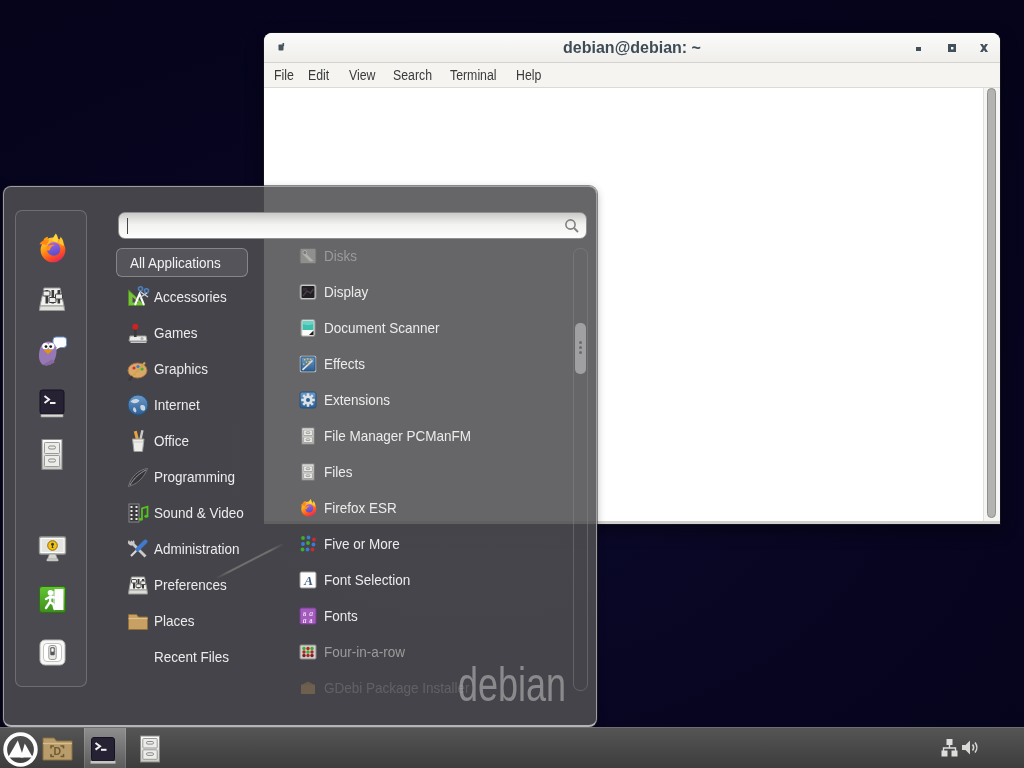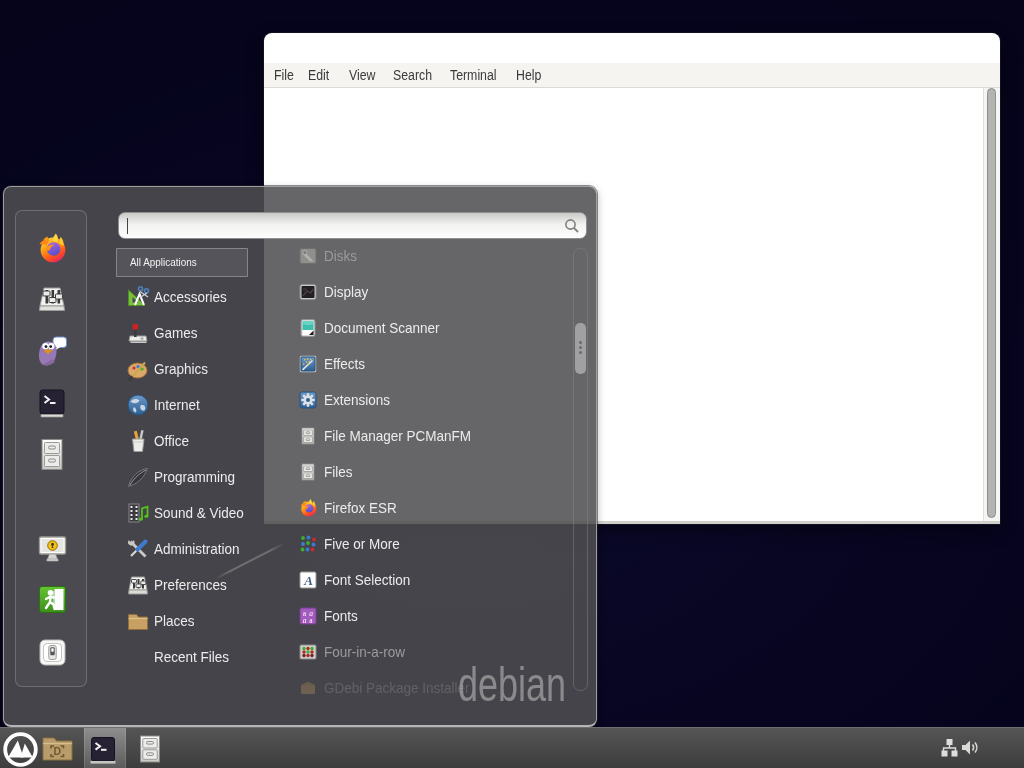--- a/index.html
+++ b/index.html
@@ -32,22 +32,22 @@
   
   #menu { left:3px; top:186px; width:594px; height:541px;
           background:rgba(78,78,81,0.868); border:1px solid rgba(168,168,170,0.9); border-bottom:2px solid rgba(188,188,190,0.95);
           border-radius:8px; box-shadow:0 0 0 1px rgba(35,35,40,0.5), 0 3px 8px rgba(0,0,0,0.3); }
   #favbox { left:11px; top:23px; width:72px; height:477px;
             background:rgba(255,255,255,0.035); border:1px solid rgba(165,165,165,0.4); border-radius:7px; }
   #searchbox { left:114px; top:25px; width:469px; height:27px;
                background:linear-gradient(#c9c9c7, #f2f2f0 45%, #fdfdfd); border:1px solid #8f8f8f; border-radius:7px; }
   #caret { left:8px; top:5px; width:1px; height:16px; background:#444; }
   #allapps { left:112px; top:61px; width:132px; height:29px;
-             background:rgba(255,255,255,0.09); border:1px solid rgba(175,175,175,0.55); border-radius:1px;
-             color:#f3f3f3; font-size:11px; line-height:27px; padding-left:13px; }
+             background:rgba(255,255,255,0.09); border:1px solid rgba(175,175,175,0.55); border-radius:6px;
+             color:#f3f3f3; font-size:15px; line-height:27px; padding-left:13px; }
   .catrow { left:119px; height:36px; }
   .cattxt { position:absolute; left:31px; top:9px; font-size:15px; color:#ececec; white-space:nowrap; display:inline-block; transform:scaleX(0.9); transform-origin:0 0; }
   .apptxt { left:28px; font-size:15px; color:#ececec; white-space:nowrap; display:inline-block; transform:scaleX(0.9); transform-origin:0 0; }
   .gray { color:#9b9b9b !important; }
   #mark { left:454px; top:474px; font-size:48px; color:#8a8a8c; transform:scaleX(0.75); transform-origin:left top; line-height:1; }
   #swoosh { left:209px; top:373px; width:74px; height:2px; background:linear-gradient(90deg, rgba(170,170,155,0.05), rgba(170,170,155,0.42) 20%, rgba(170,170,155,0.42) 80%, rgba(170,170,155,0.05)); transform:rotate(-27deg); }
   #mscrolltrough { left:569px; top:61px; width:15px; height:443px; border:1px solid rgba(135,135,137,0.45); border-radius:7px; }
   #mscrollthumb { left:571px; top:136px; width:11px; height:51px; background:#a0a0a2; border-radius:5px; }
   .grip { position:absolute; left:4px; width:3px; height:3px; background:#6b6b6d; border-radius:2px; }
 
@@ -96,20 +96,37 @@
         <path d="M24.5 5 C27 7.8 28 11.5 27.3 14.8 L22 11 C23 9 23.8 6.8 24.5 5z" fill="#ffc52e"></path>
         <path d="M2.5 13 C4.5 9 8.5 7.2 12.5 8 L10 13.5 C7.2 12.3 4.8 12.4 2.5 13z" fill="#ff8617"></path>
         <path d="M6.5 8.5 C7.5 6.5 9.5 5.2 11.5 5 C11 6.5 11 7.5 11.5 8.8z" fill="#ff9a13"></path>
         <circle cx="17.2" cy="17.5" r="7" fill="url(#ffglobe)"></circle>
         <path d="M9 17.5 C10.8 13.8 14.5 12.3 18.3 13.4 C15.6 14.2 13.9 15.8 13.3 18.6 C11.9 19.6 10.1 19.2 9 17.5z" fill="#ff9313"></path>
       </symbol>
     </defs>
   </svg>
 
   <div id="term" class="abs">
+    <div id="titlebar" class="abs">
+      <div id="title" class="abs">debian@debian: ~</div>
+      <svg id="wicon" class="abs" viewBox="0 0 7 8">
+        <rect x="0.5" y="1.5" width="5" height="6" rx="0.8" fill="#47555f"></rect>
+        <rect x="4.5" y="0" width="1.6" height="3.2" fill="#47555f"></rect>
+      </svg>
+      <svg class="wbtn abs" style="left:651px" viewBox="0 0 8 8">
+        <rect x="1" y="3" width="5" height="4" fill="#41505a"></rect>
+      </svg>
+      <svg class="wbtn abs" style="left:684px" viewBox="0 0 8 8">
+        <rect x="0" y="0" width="8" height="8" fill="#41505a"></rect>
+        <rect x="3" y="3" width="2.4" height="2.4" fill="#fff"></rect>
+      </svg>
+      <svg class="wbtn abs" style="left:716px" viewBox="0 0 8 8">
+        <path d="M0 0h2.6l1.4 2 1.4-2H8L5.4 4 8 8H5.4L4 6 2.6 8H0l2.6-4z" fill="#41505a"></path>
+      </svg>
+    </div>
     <div id="menubar" class="abs">
       <span style="left:10px">File</span>
       <span style="left:44px">Edit</span>
       <span style="left:85px">View</span>
       <span style="left:129px">Search</span>
       <span style="left:186px">Terminal</span>
       <span style="left:252px">Help</span>
     </div>
     <div id="tscroll" class="abs">
       <div id="tthumb" class="abs"></div>

